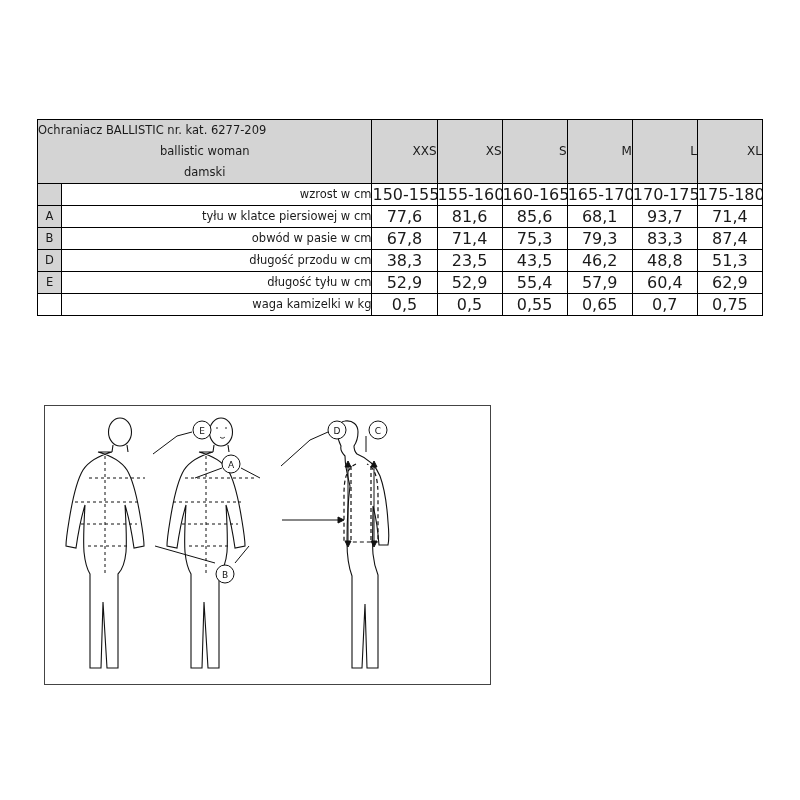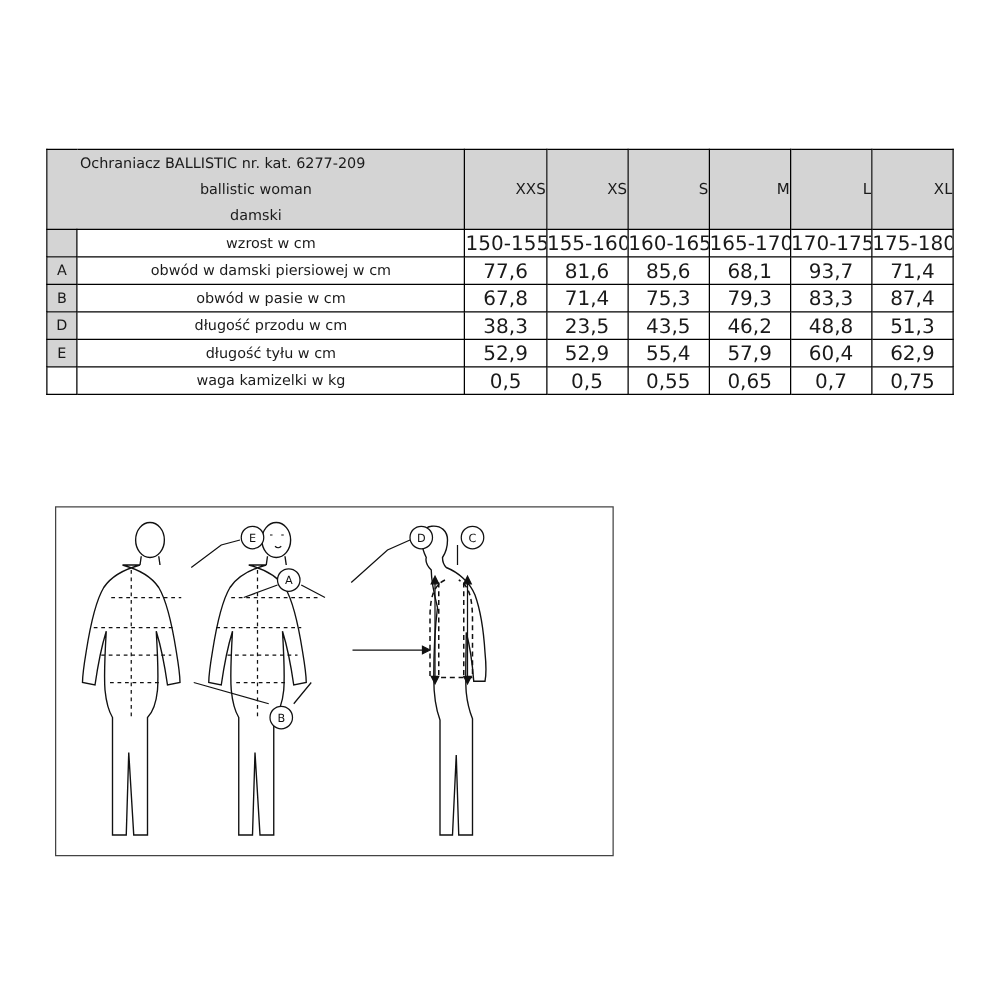--- a/index.html
+++ b/index.html
@@ -48,36 +48,35 @@
     padding: 0 6px;
     line-height: 1.55;
     height: 62px;
   }
   .title-cell .tl {
     display: block;
     font-size: 11.5px;
   }
   .title-cell .tl.first {
     text-align: left;
-    padding-left: 26px;
   }
   .size-head {
     background: #d4d4d4;
     text-align: right;
     font-size: 12px;
     height: 62px;
   }
   .letter-cell {
     background: #d4d4d4;
     text-align: center;
     width: 24px;
     font-size: 11.5px;
   }
   .label-cell {
-    text-align: center;
+    text-align: right;
     padding-left: 7px;
     background: #ffffff;
     margin-left: 24px;
   }
   .val-cell {
     text-align: center;
     background: #ffffff;
     font-size: 16px;
   }
 
@@ -153,21 +152,21 @@
         <td class="val-cell">150-155</td>
         <td class="val-cell">155-160</td>
         <td class="val-cell">160-165</td>
         <td class="val-cell">165-170</td>
         <td class="val-cell">170-175</td>
         <td class="val-cell">175-180</td>
       </tr>
 
       <tr>
         <td class="letter-cell">A</td>
-        <td class="label-cell">obwód w damski piersiowej w cm</td>
+        <td class="label-cell">tyłu w klatce piersiowej w cm</td>
         <td class="val-cell">77,6</td>
         <td class="val-cell">81,6</td>
         <td class="val-cell">85,6</td>
         <td class="val-cell">68,1</td>
         <td class="val-cell">93,7</td>
         <td class="val-cell">71,4</td>
       </tr>
 
       <tr>
         <td class="letter-cell">B</td>

